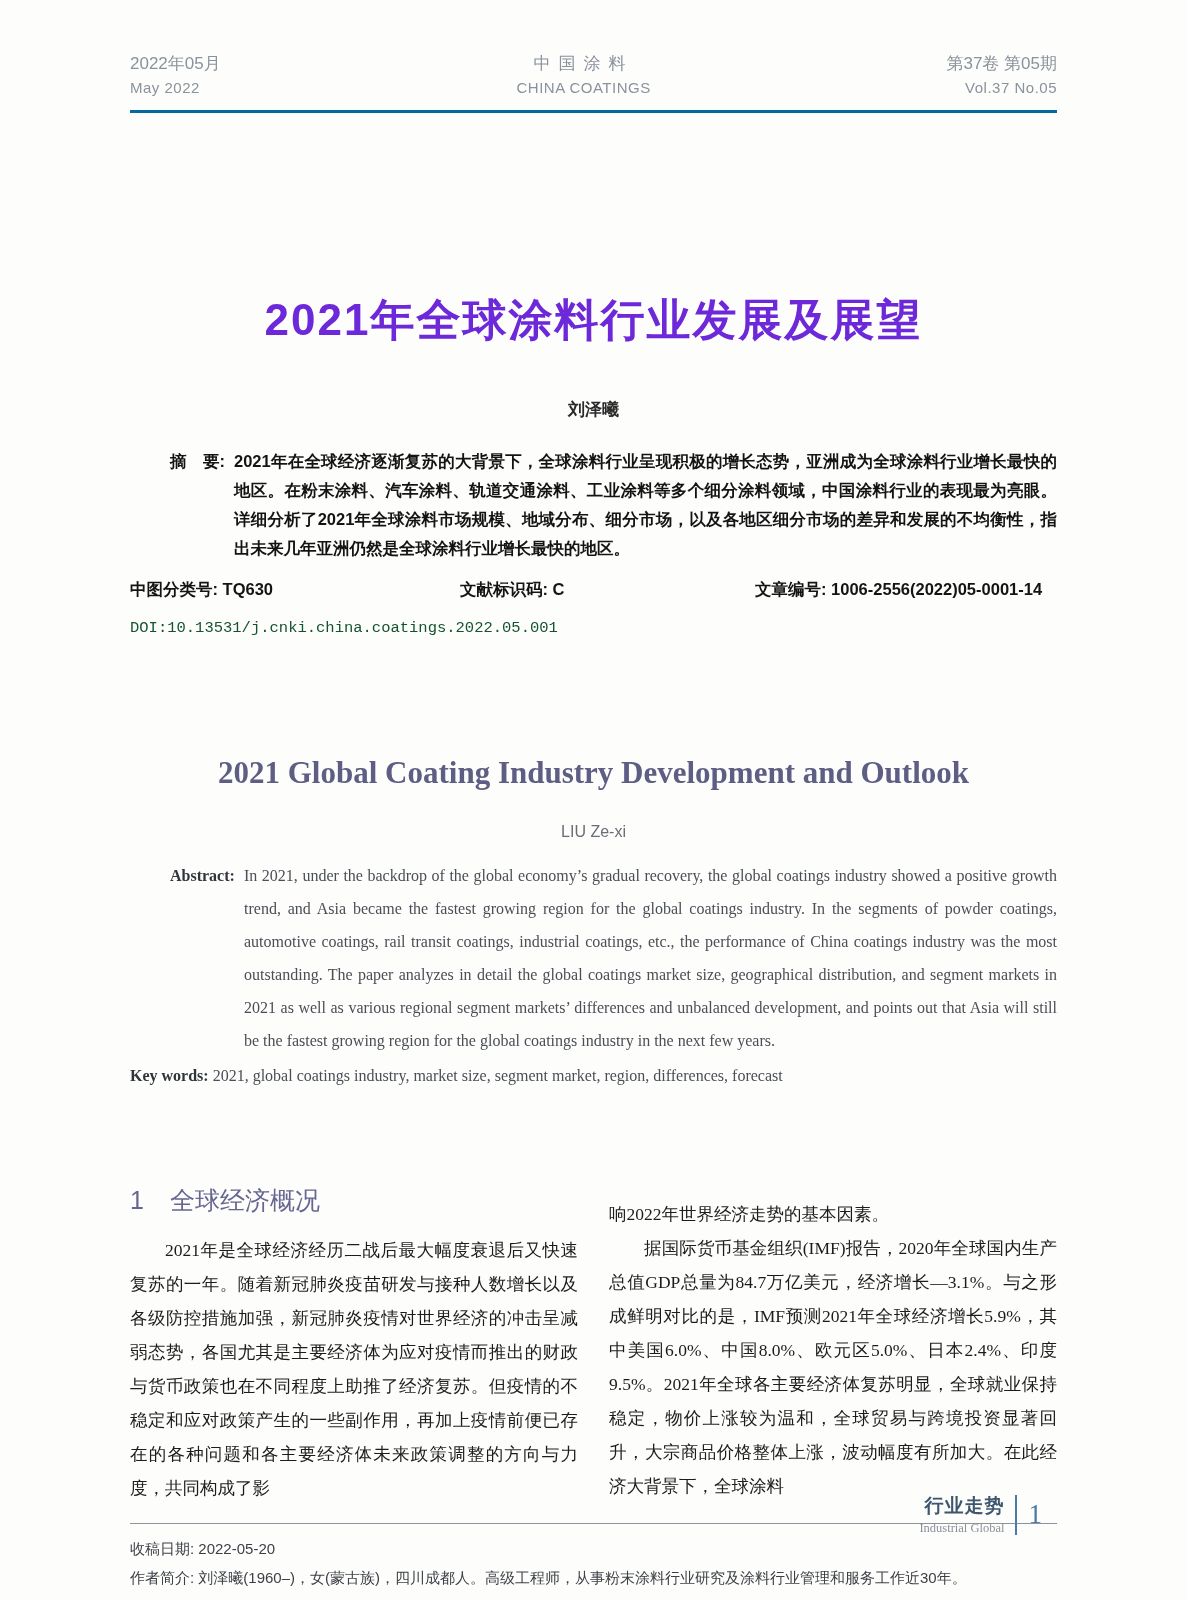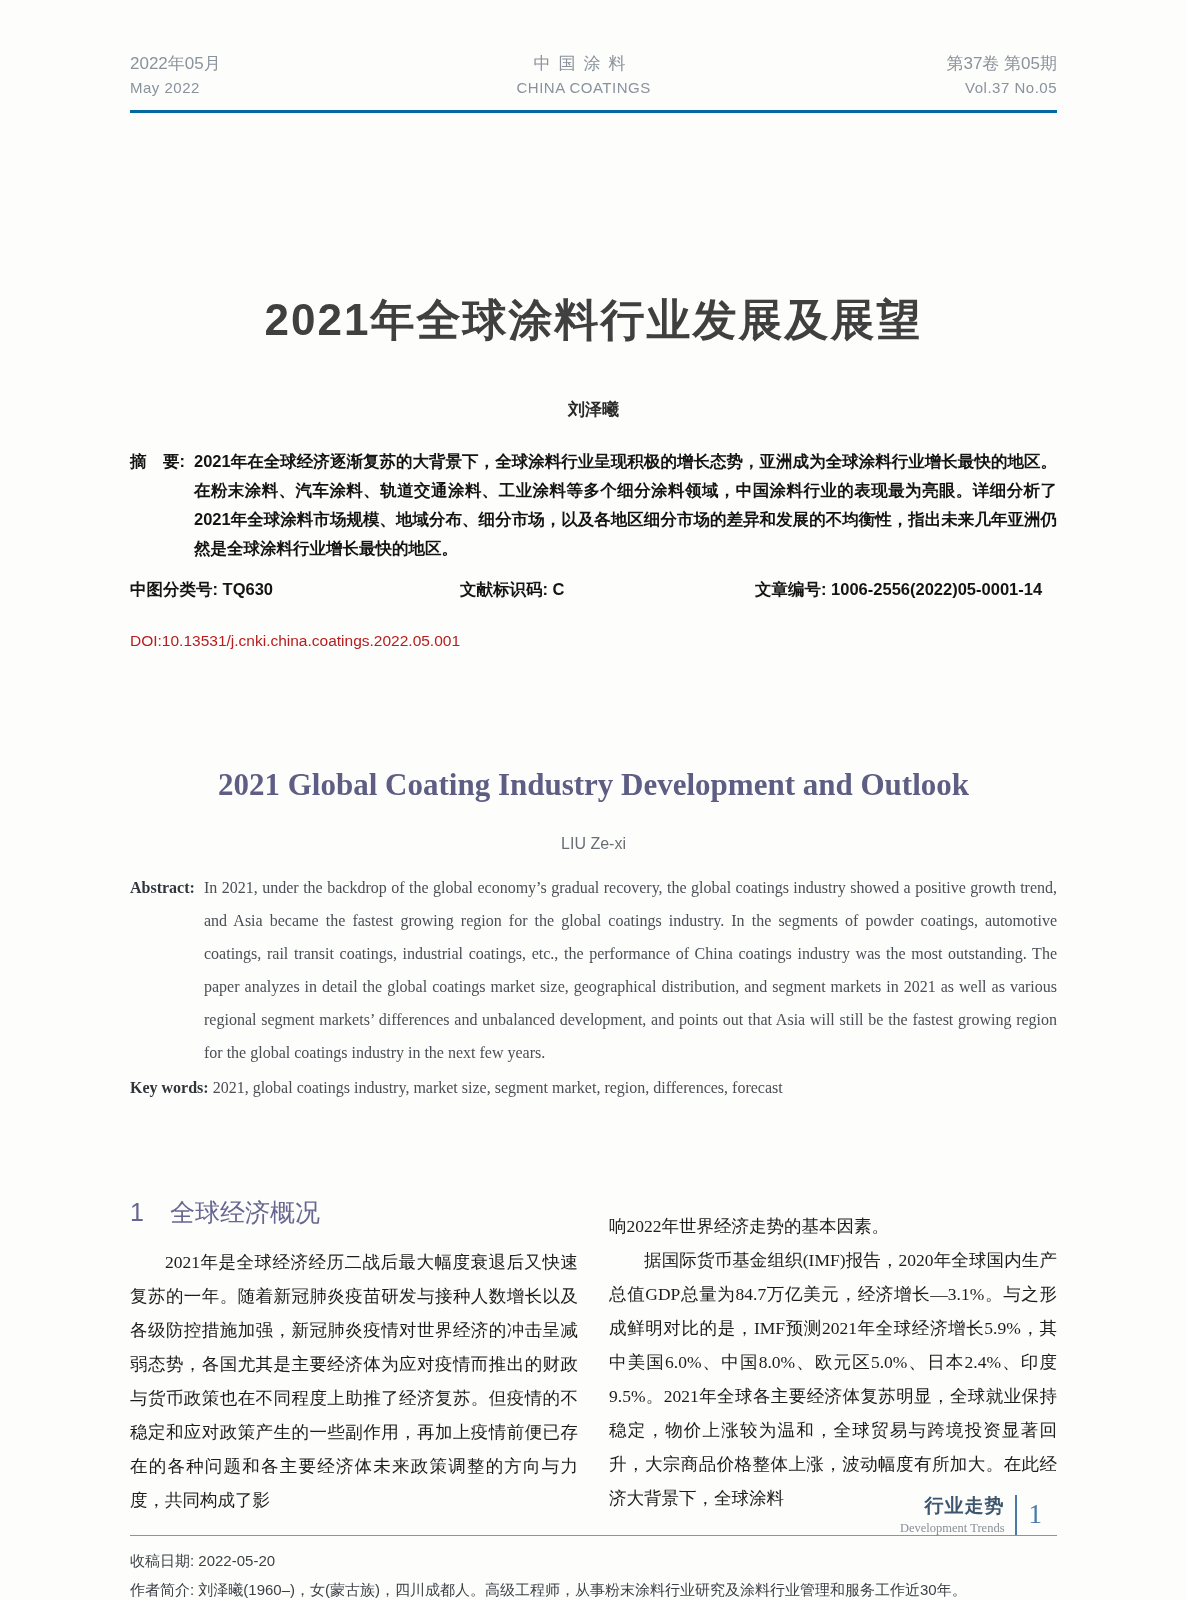--- a/index.html
+++ b/index.html
@@ -25,38 +25,38 @@
   .jh-left { text-align: left; }
   .jh-center { text-align: center; }
   .jh-center .zh { letter-spacing: 8px; }
   .jh-right { text-align: right; }
 
   
   .title-zh {
     margin-top: 178px;
     text-align: center;
     font-size: 44px; font-weight: bold;
-    color: #404040; letter-spacing: 2px;
+    color: #6d28d9; letter-spacing: 2px;
   }
   .author-zh { margin-top: 48px; text-align: center; font-size: 17px; font-weight: bold; color: #2a2a2a; }
 
   
   .meta-zh { margin-top: 26px; font-size: 16.5px; line-height: 29px; color: #141414; font-weight: 600; }
-  .hang { position: relative; padding-left: 64px; text-align: justify; }
+  .hang { position: relative; padding-left: 64px; text-align: justify; margin-left: 40px; }
   .hang .hang-label { position: absolute; left: 0; top: 0; font-weight: bold; }
   .kw-zh { margin-top: 2px; }
   .kw-zh .lbl { font-weight: bold; }
   .clc-row { display: flex; margin-top: 12px; }
   .clc-row .c1 { width: 330px; }
   .clc-row .c2 { width: 295px; }
   .clc-row .c3 { flex: 1; }
   .doi-line {
-    margin-top: 22px;
-    font-family: Liberation Sans, sans-serif;
-    font-weight: normal; font-size: 15.5px; color: #b91c1c;
+    margin-top: 10px;
+    font-family: Liberation Mono, monospace;
+    font-weight: normal; font-size: 15.5px; color: #14532d;
   }
 
   
   .title-en {
     margin-top: 112px; text-align: center;
     font-family: "Liberation Serif", serif;
     font-size: 31px; font-weight: bold; color: #5e5e84;
   }
   .author-en {
     margin-top: 32px; text-align: center;
@@ -178,17 +178,17 @@
   <div class="footnote">
     <div>收稿日期: 2022-05-20</div>
     <div>作者简介: 刘泽曦(1960–)，女(蒙古族)，四川成都人。高级工程师，从事粉末涂料行业研究及涂料行业管理和服务工作近30年。</div>
   </div>
 
 </div>
 
 <div class="page-footer">
   <div class="footer-col-name">
     <div class="zh">行业走势</div>
-    <div class="en">Development Trends</div>
+    <div class="en">Industrial Global</div>
   </div>
   <div class="footer-bar"></div>
   <div class="footer-page">1</div>
 </div>
 
 </body></html>

